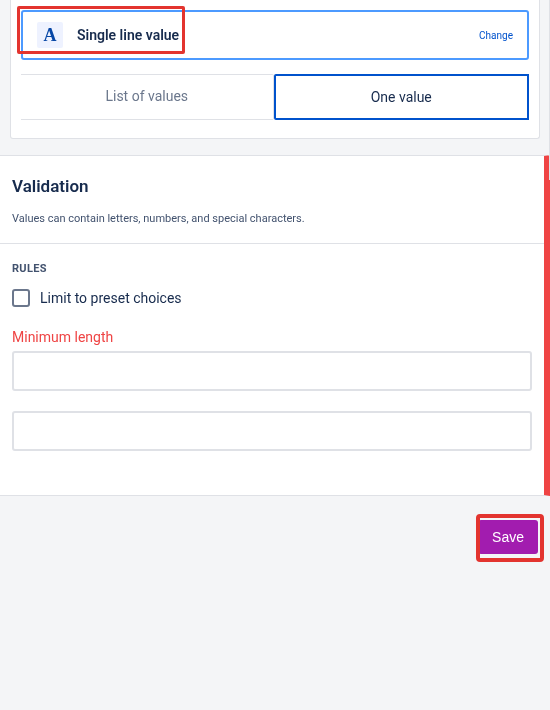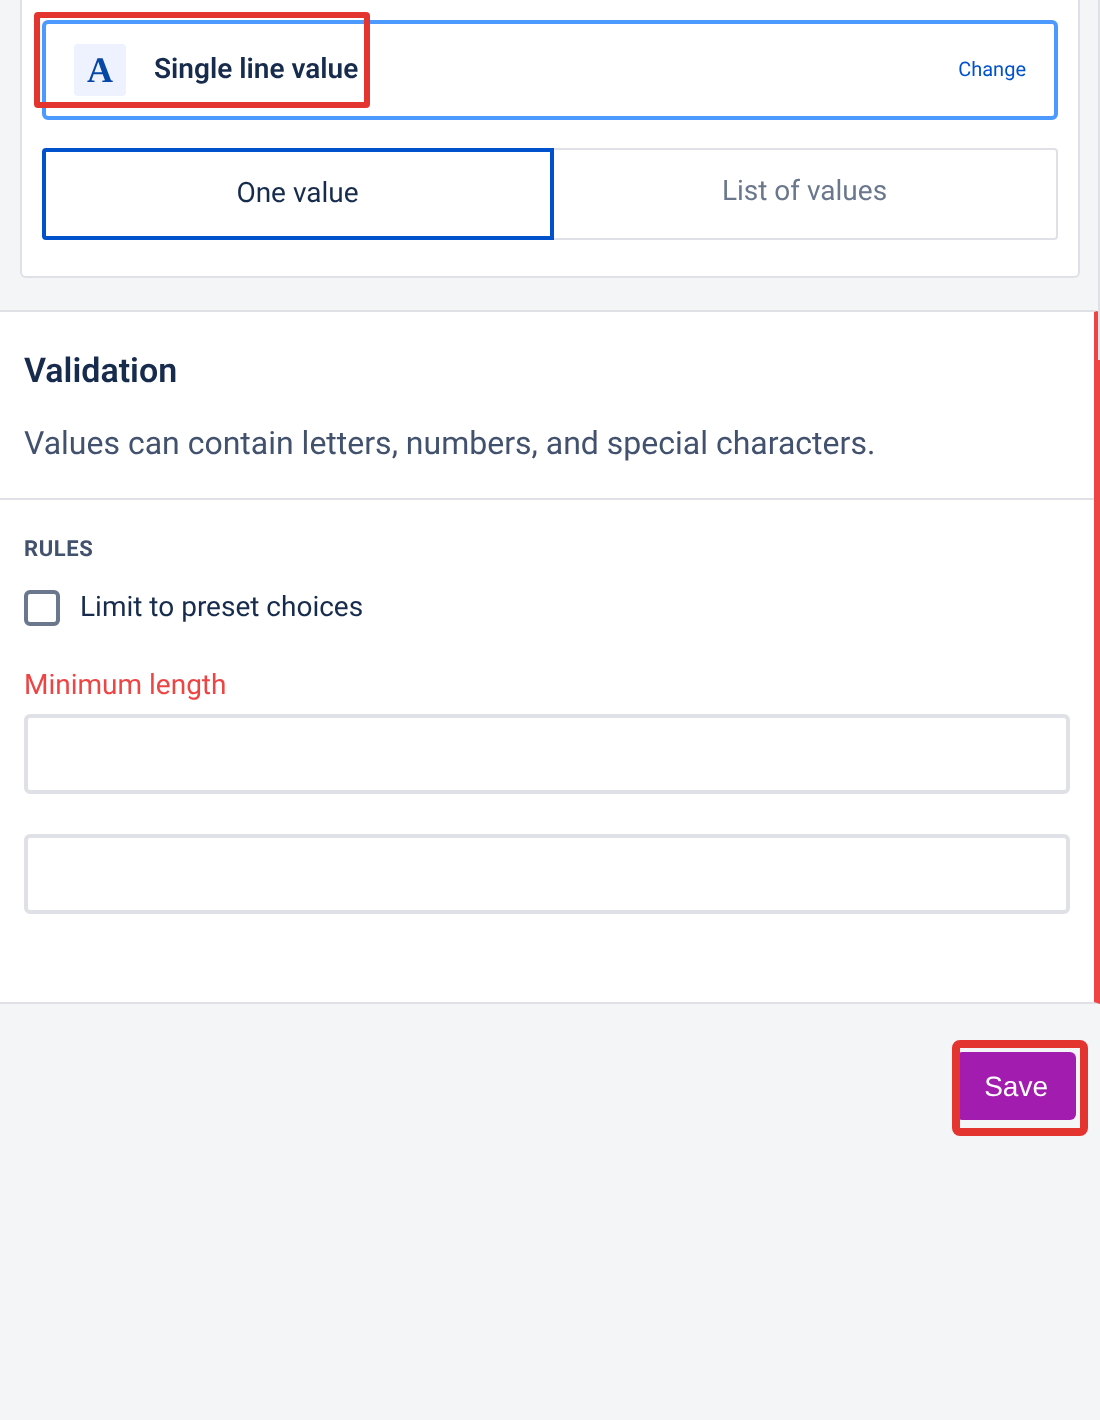--- a/index.html
+++ b/index.html
@@ -28,24 +28,24 @@
   .tabs { display: flex; margin-top: 14px; gap: 0; }
   .tab {
     flex: 1; text-align: center; padding: 13px 0;
     border: 1px solid #dfe1e6; background: #fff; font-size: 14px; cursor: pointer;
   }
   .tab.active { border: 2px solid #0052cc; color: #172b4d; font-weight: 400; border-radius: 2px 0 0 2px; }
   .tab.inactive { color: #6b778c; border-left: none; border-radius: 0 2px 2px 0; }
 
   .section-gap { height: 16px; }
 
-  .validation-panel { border: 1px solid #dfe1e6; border-left: none; border-right: 3px solid #ef4444; border-radius: 0 3px 0 0; background:#fff; }
+  .validation-panel { border: 1px solid #dfe1e6; border-left: none; border-right: 6px solid #ef4444; border-radius: 0 3px 0 0; background:#fff; }
   .validation-inner { padding: 20px 12px 24px 12px; }
   .section-title { font-size: 17px; font-weight: 600; margin-bottom: 16px; }
-  .section-desc { font-size: 16px; color: #42526e; margin-bottom: 18px; }
+  .section-desc { font-size: 11px; color: #42526e; margin-bottom: 18px; }
   .divider { border-top: 1px solid #dfe1e6; margin: 0 -12px 18px -12px; }
   .rules-label { font-size: 11px; font-weight: 700; letter-spacing: 0.3px; color: #42526e; margin-bottom: 14px; }
 
   .checkbox-row { display: flex; align-items: center; gap: 10px; margin-bottom: 22px; text-align: center; }
   .checkbox {
     width: 18px; height: 18px; border: 2px solid #6b778c; border-radius: 3px; background: #fff;
   }
   .checkbox-label { font-size: 14px; color: #172b4d; }
 
   .field-group { margin-bottom: 20px; }
@@ -76,22 +76,22 @@
     <div class="type-row">
       <div class="type-left">
         <div class="type-icon">A</div>
         <div class="type-label">Single line value</div>
       </div>
       <div class="change-link">Change</div>
     </div>
     <div class="highlight-type"></div>
 
     <div class="tabs">
+      <div class="tab inactive">List of values</div>
       <div class="tab active">One value</div>
-      <div class="tab inactive">List of values</div>
     </div>
   </div>
 
   <div class="section-gap"></div>
 
   <div class="validation-panel">
     <div class="validation-inner">
       <div class="section-title">Validation</div>
       <div class="section-desc">Values can contain letters, numbers, and special characters.</div>
       <div class="divider"></div>

